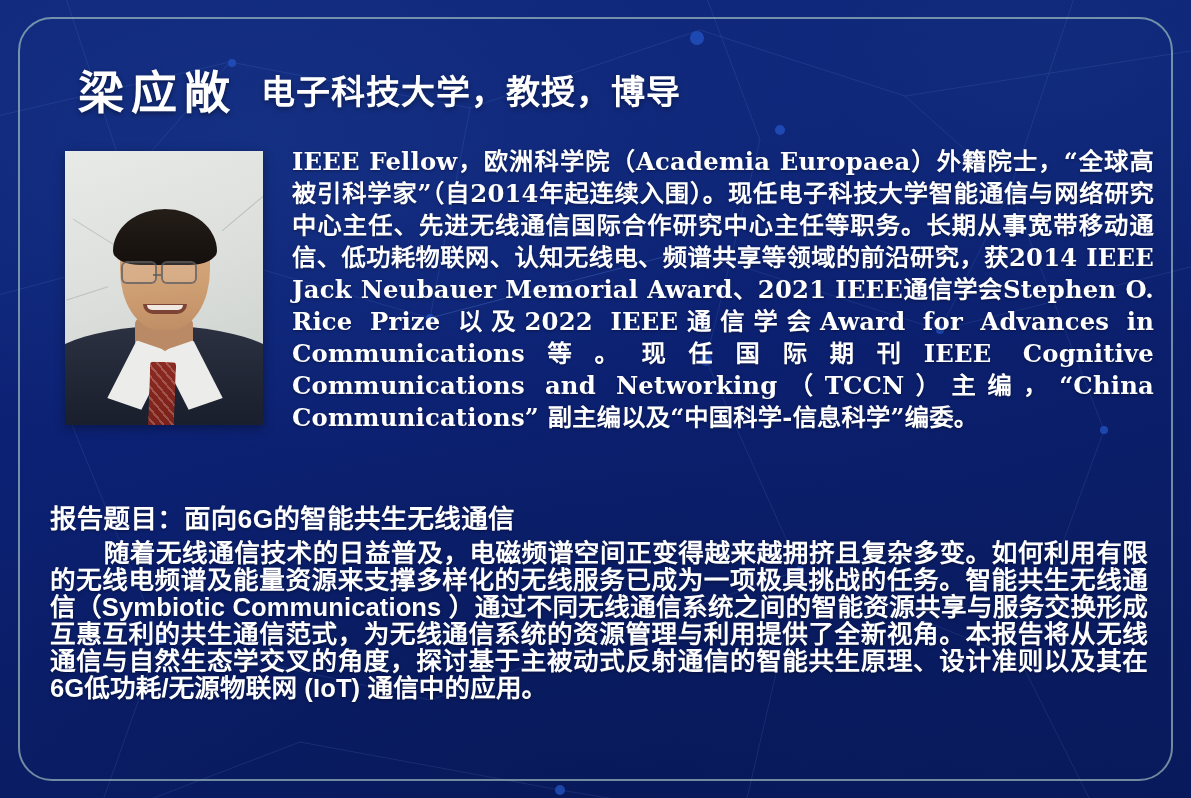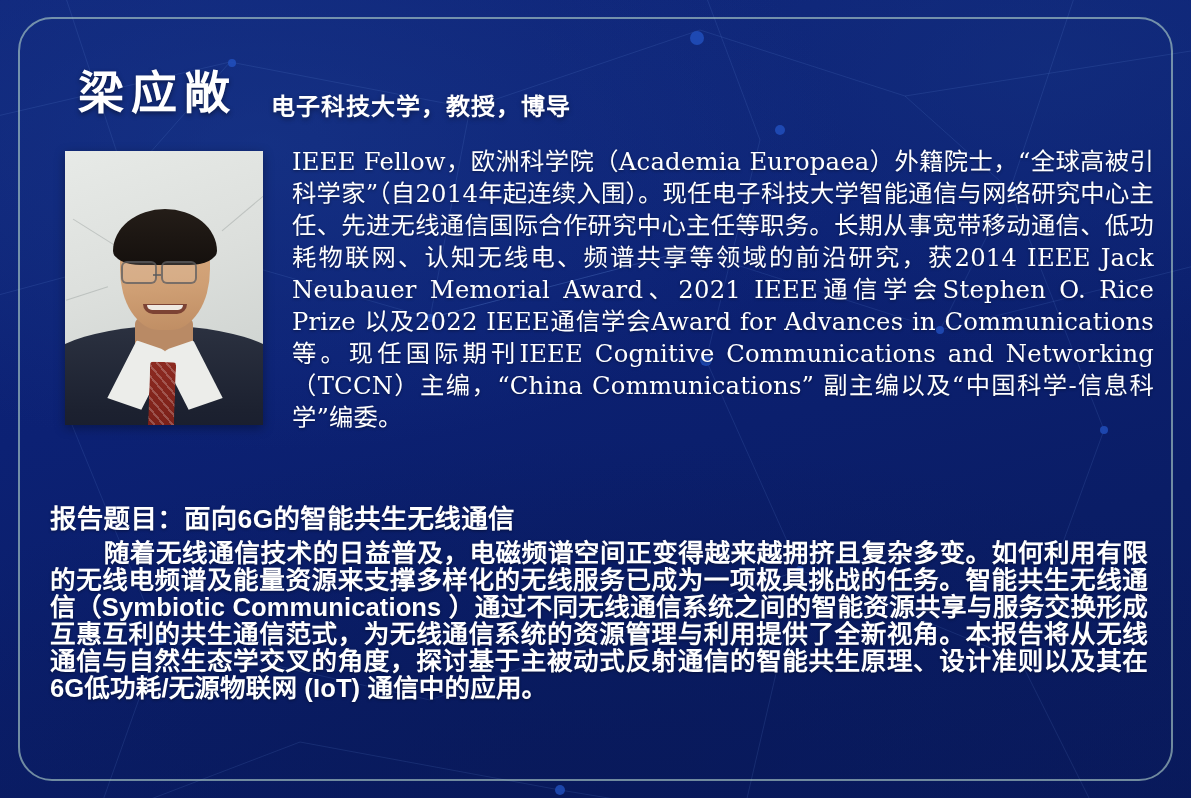--- a/index.html
+++ b/index.html
@@ -48,38 +48,38 @@
     pointer-events: none;
     box-sizing: border-box;
   }
 
   
   #header {
     position: absolute;
     left: 78px;
     top: 56px;
     display: flex;
-    align-items: flex-end;
+    align-items: center;
     white-space: nowrap;
   }
   #speaker-name {
     font-family: "DejaVu Serif", "Liberation Serif", serif;
     font-size: 46px;
     font-weight: 700;
     color: #ffffff;
     letter-spacing: 7px;
     text-shadow: 0 2px 5px rgba(0,0,0,0.45);
   }
   #speaker-affiliation {
     font-family: Liberation Mono, monospace;
-    font-size: 24px;
+    font-size: 34px;
     font-weight: 700;
     color: #ffffff;
     letter-spacing: 1px;
-    margin-left: 34px;
+    margin-left: 24px;
     text-shadow: 0 2px 5px rgba(0,0,0,0.40);
   }
 
   
   #portrait {
     position: absolute;
     left: 65px;
     top: 151px;
     width: 198px;
     height: 274px;
@@ -187,21 +187,21 @@
   }
 
   
   #bio {
     position: absolute;
     left: 292px;
     top: 146px;
     width: 862px;
     font-family: "DejaVu Serif", "Liberation Serif", serif;
     font-size: 24.3px;
-    font-weight: 400;
+    font-weight: 700;
     line-height: 32px;
     color: #ffffff;
     text-align: justify;
     text-justify: inter-character;
     letter-spacing: 0.2px;
     text-shadow: 0 1px 3px rgba(0,0,0,0.40);
   }
 
   
   #talk-title {

